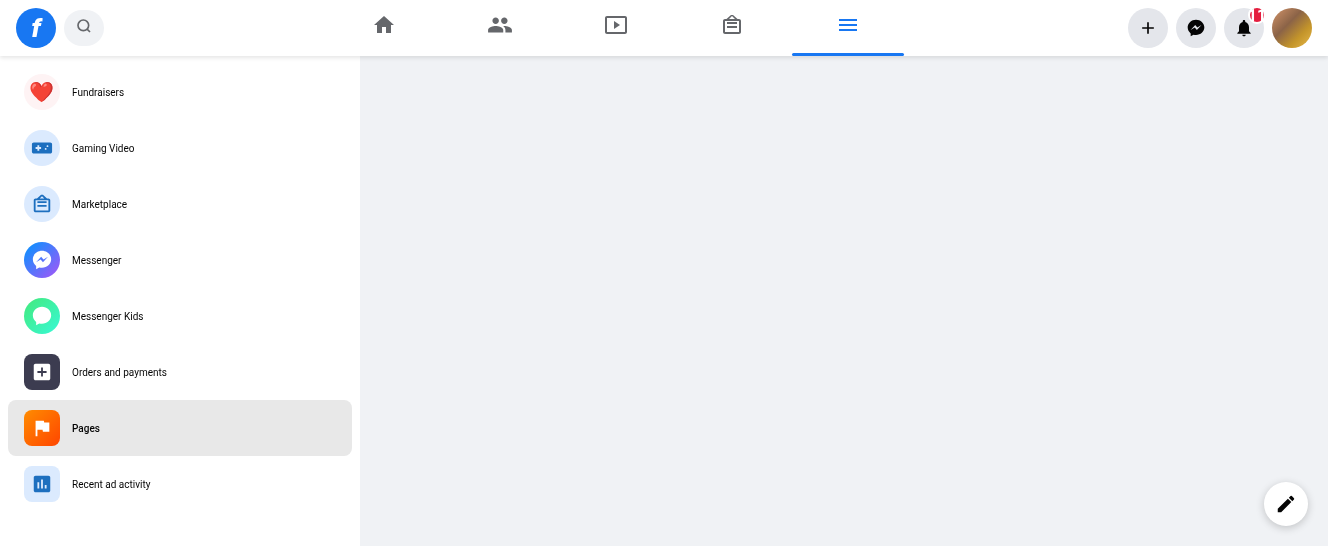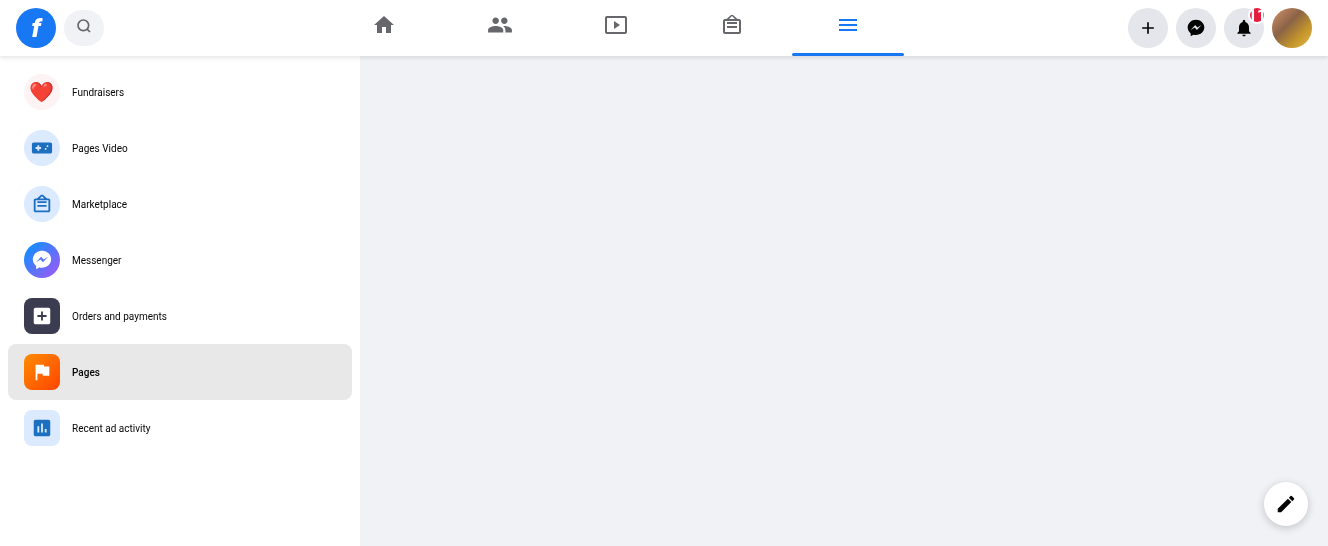--- a/index.html
+++ b/index.html
@@ -284,41 +284,49 @@
       <div class="menu-icon icon-fundraisers">❤️</div>
       <span class="menu-label">Fundraisers</span>
     </div>
 
     <div class="menu-item">
       <div class="menu-icon icon-gaming" style="background:#dbeafe; color:#1877f2;">
         <svg width="22" height="22" viewBox="0 0 24 24" fill="#1d6fbf">
           <path d="M21 6H3C1.9 6 1 6.9 1 8V16C1 17.1 1.9 18 3 18H21C22.1 18 23 17.1 23 16V8C23 6.9 22.1 6 21 6ZM11 13H9V15H7V13H5V11H7V9H9V11H11V13ZM16 14C15.45 14 15 13.55 15 13C15 12.45 15.45 12 16 12C16.55 12 17 12.45 17 13C17 13.55 16.55 14 16 14ZM18 11C17.45 11 17 10.55 17 10C17 9.45 17.45 9 18 9C18.55 9 19 9.45 19 10C19 10.55 18.55 11 18 11Z"></path>
         </svg>
       </div>
-      <span class="menu-label">Pages Video</span>
+      <span class="menu-label">Gaming Video</span>
     </div>
 
     <div class="menu-item">
       <div class="menu-icon" style="background:#dbeafe; color:#1877f2;">
         <svg width="22" height="22" viewBox="0 0 24 24" fill="#1d6fbf">
           <path d="M19 6H17.5L13 2H11L6.5 6H5C3.9 6 3 6.9 3 8V19C3 20.1 3.9 21 5 21H19C20.1 21 21 20.1 21 19V8C21 6.9 20.1 6 19 6ZM12 3.5L14.5 6H9.5L12 3.5ZM19 19H5V8H19V19ZM7 13H17V15H7V13ZM7 9H17V11H7V9Z"></path>
         </svg>
       </div>
       <span class="menu-label">Marketplace</span>
     </div>
 
     <div class="menu-item">
       <div class="menu-icon" style="background: linear-gradient(135deg, #0095ff, #a855f7); display:flex; align-items:center; justify-content:center;">
         <svg width="22" height="22" viewBox="0 0 24 24" fill="white">
           <path d="M12 2C6.477 2 2 6.145 2 11.243c0 2.921 1.414 5.527 3.627 7.243V22l3.376-1.875C10.063 20.37 11.01 20.5 12 20.5c5.523 0 10-4.145 10-9.257C22 6.145 17.523 2 12 2zm1.043 12.457L10.5 11.5l-4.933 2.957 5.5-5.914 2.577 2.957 4.91-2.957-5.511 5.914z"></path>
         </svg>
       </div>
       <span class="menu-label">Messenger</span>
     </div>
 
+    <div class="menu-item">
+      <div class="menu-icon" style="background: linear-gradient(135deg, #43e97b, #38f9d7); display:flex; align-items:center; justify-content:center;">
+        <svg width="22" height="22" viewBox="0 0 24 24" fill="white">
+          <path d="M12 2C6.477 2 2 6.145 2 11.243c0 2.921 1.414 5.527 3.627 7.243V22l3.376-1.875C10.063 20.37 11.01 20.5 12 20.5c5.523 0 10-4.145 10-9.257C22 6.145 17.523 2 12 2z"></path>
+        </svg>
+      </div>
+      <span class="menu-label">Messenger Kids</span>
+    </div>
 
     <div class="menu-item">
       <div class="menu-icon" style="background:#3c3c50; display:flex; align-items:center; justify-content:center; border-radius:8px;">
         <svg width="22" height="22" viewBox="0 0 24 24" fill="white">
           <path d="M19 3H5C3.9 3 3 3.9 3 5V19C3 20.1 3.9 21 5 21H19C20.1 21 21 20.1 21 19V5C21 3.9 20.1 3 19 3ZM17 13H13V17H11V13H7V11H11V7H13V11H17V13Z"></path>
         </svg>
       </div>
       <span class="menu-label">Orders and payments</span>
     </div>
 

